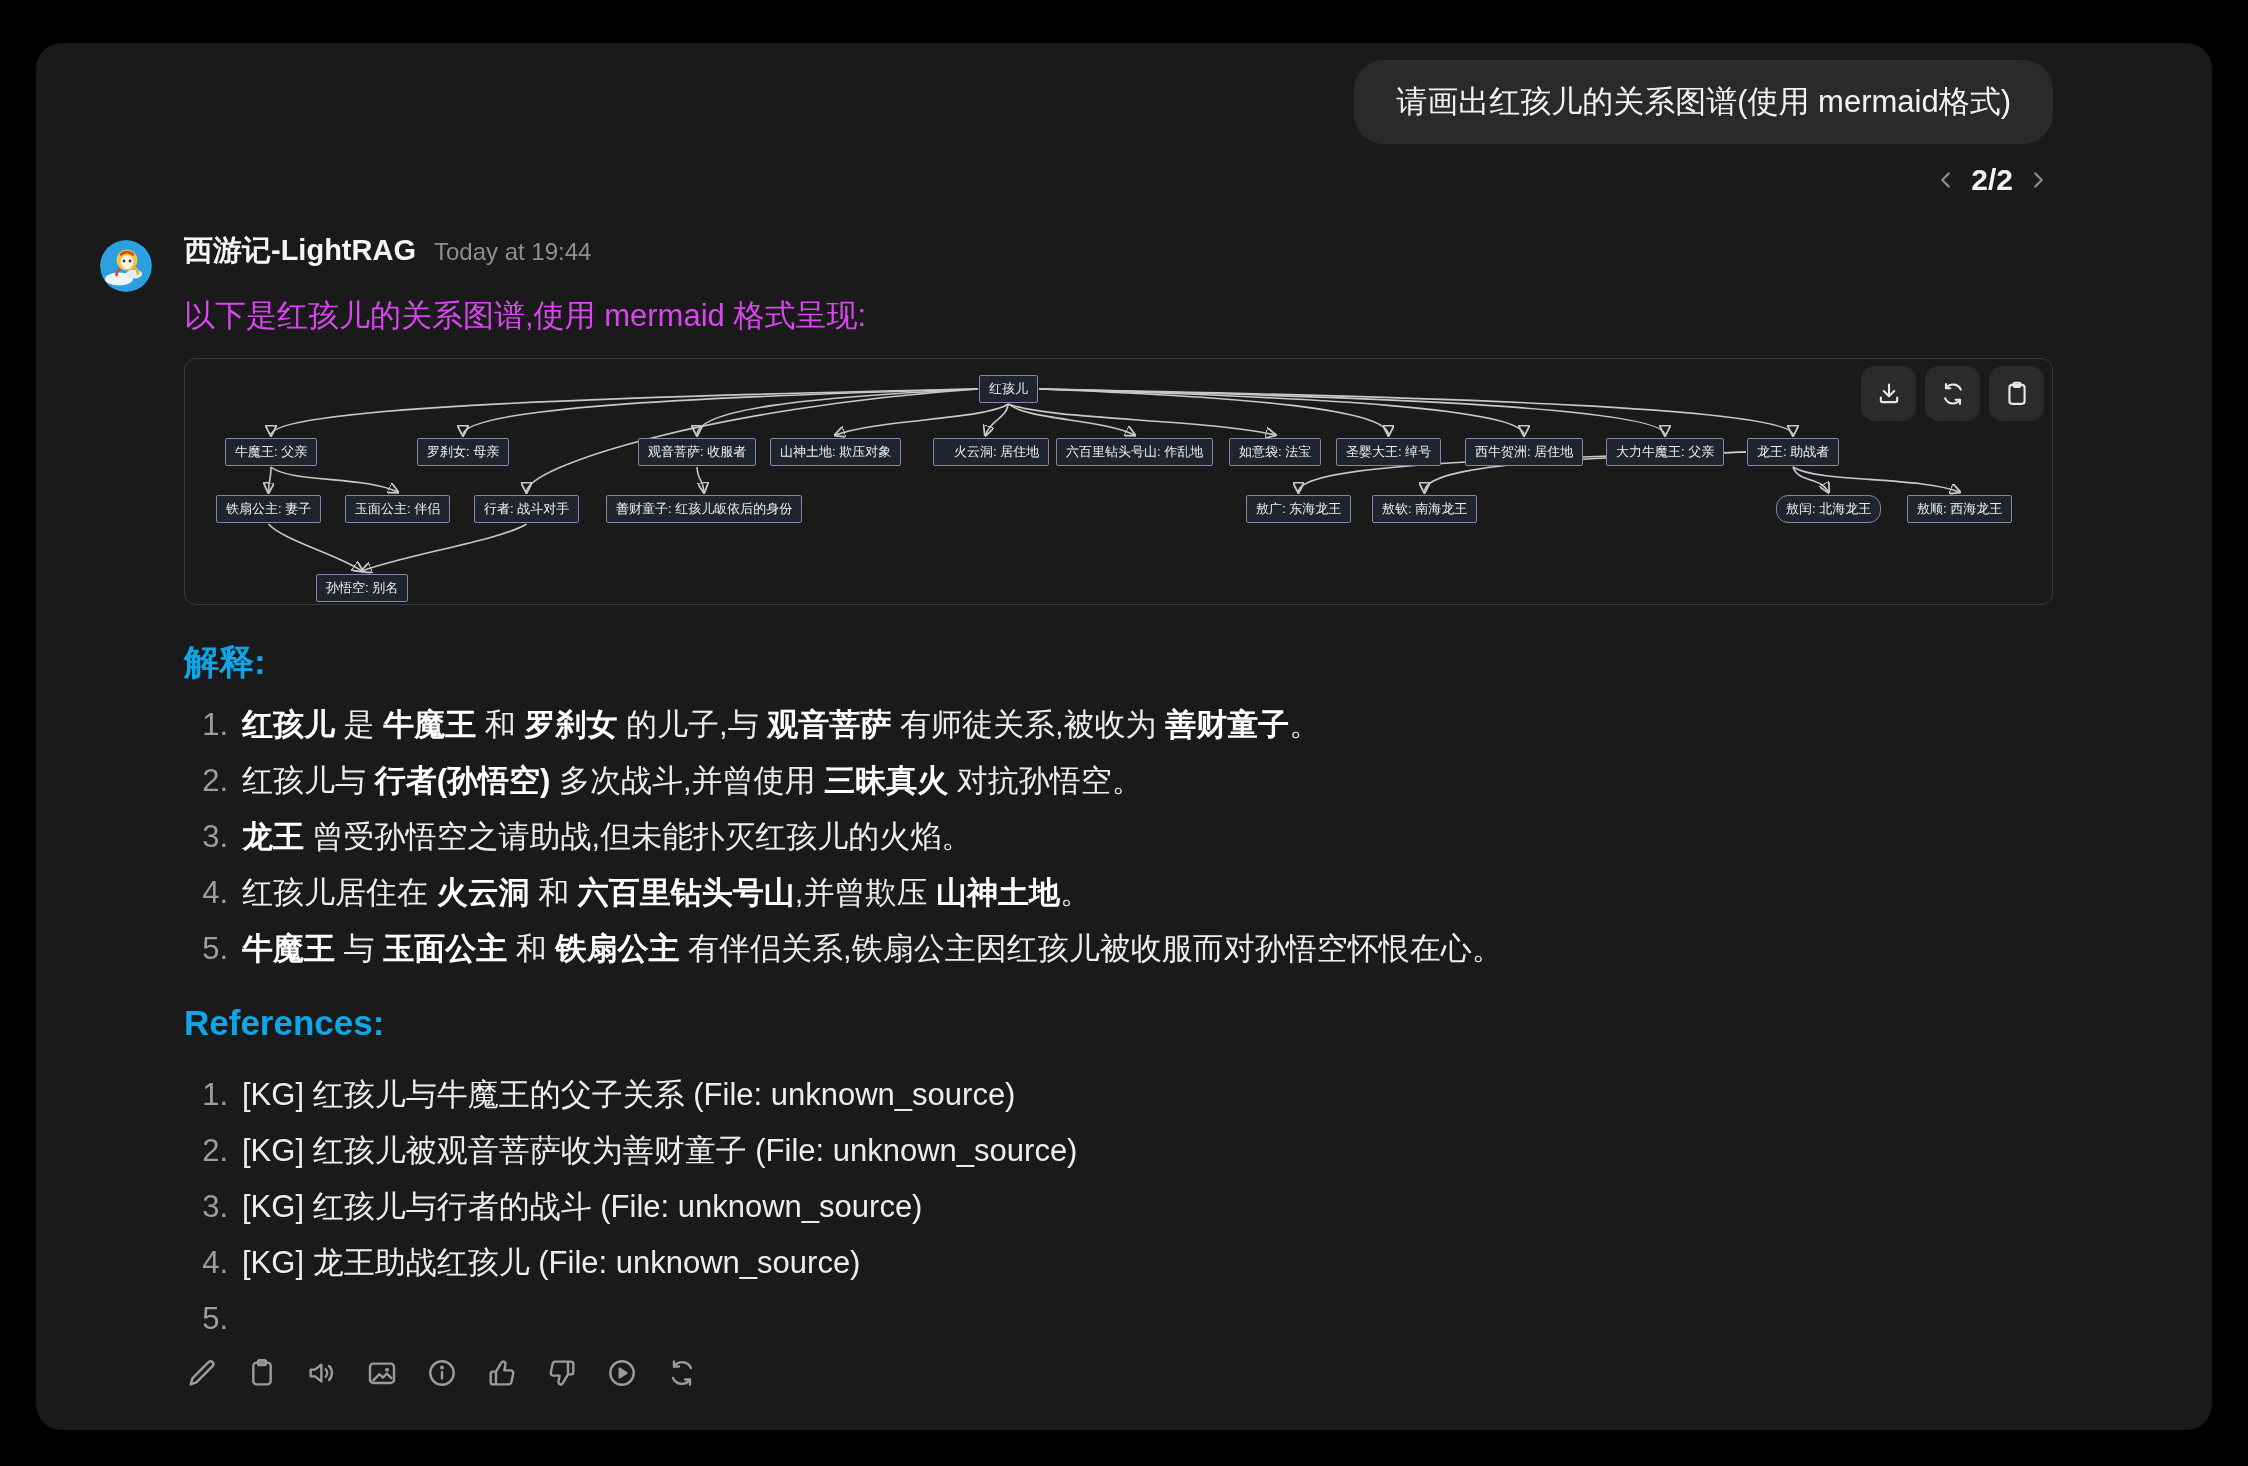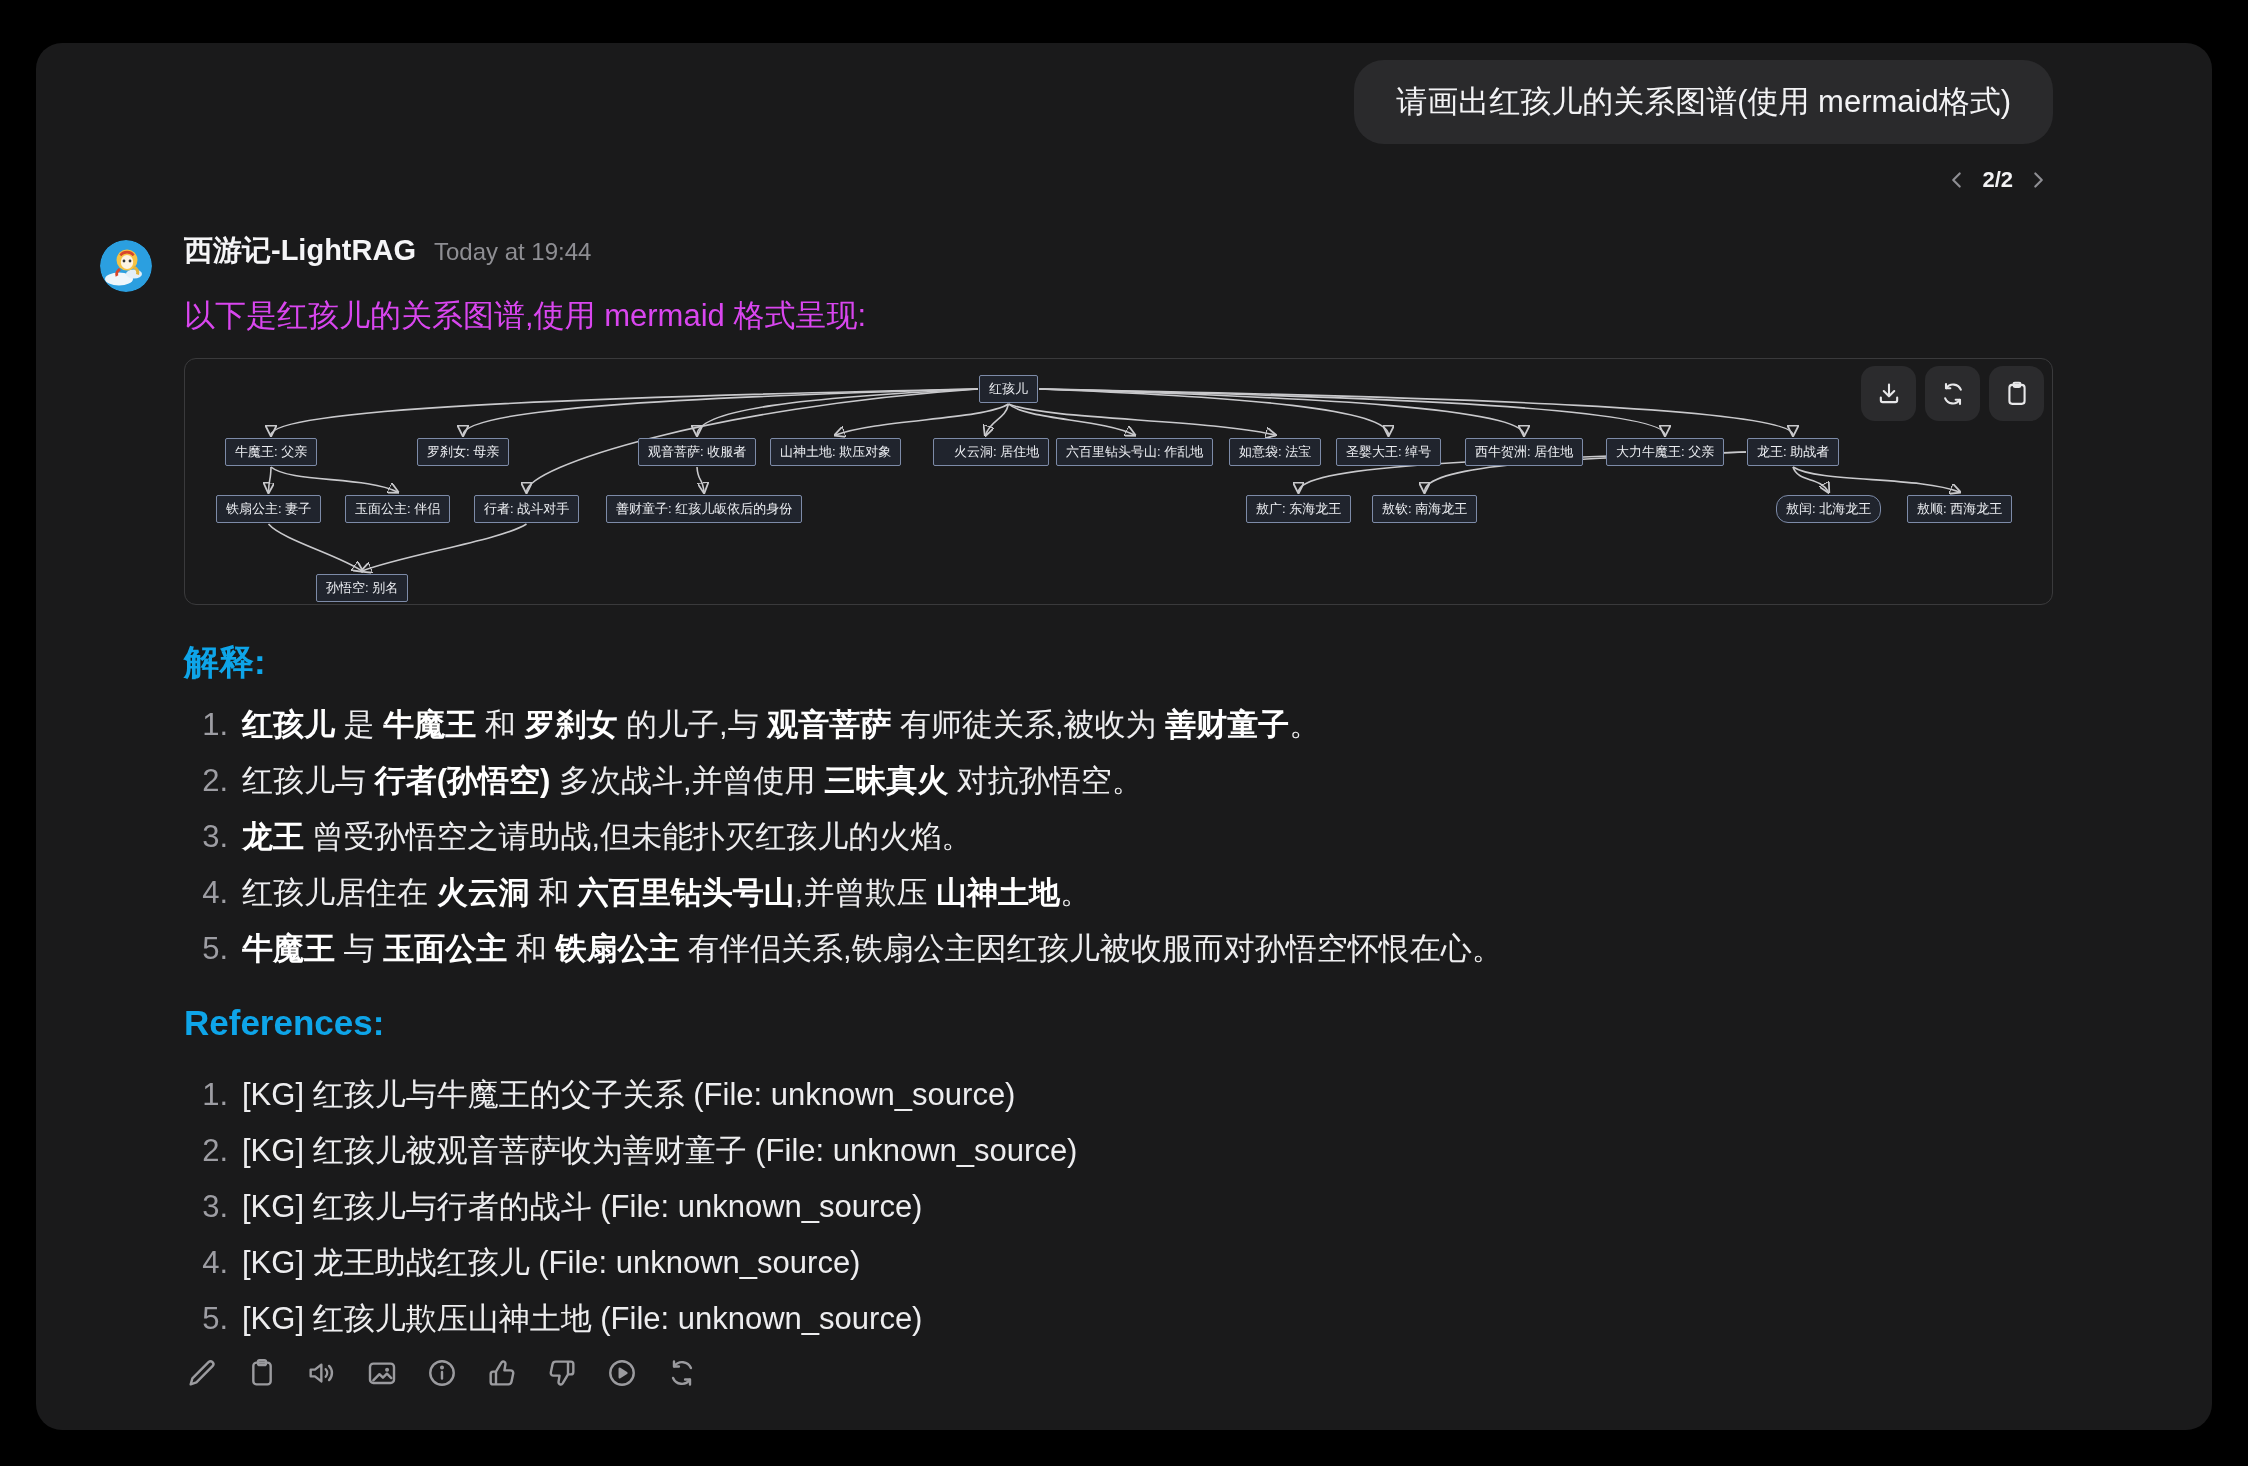--- a/index.html
+++ b/index.html
@@ -8,21 +8,21 @@
   .panel{position:absolute;left:36px;top:43px;width:2176px;height:1387px;
          background:#1a1a1b;border-radius:26px;}
   
   .bubble{position:absolute;top:17px;right:159px;height:84px;background:#2a2a2c;
           border-radius:30px;display:flex;align-items:center;padding:0 42px;
           color:#f3f3f5;font-size:31px;}
   
   .pager{position:absolute;top:120px;right:159px;display:flex;align-items:center;gap:10px;}
   .pager button{background:none;border:none;padding:0;width:30px;height:34px;color:#8e8e93;cursor:pointer;}
   .pager svg{width:26px;height:26px;display:block;margin:auto;}
-  .pager-label{font-size:22px;font-weight:700;color:#f2f2f4;}
+  .pager-label{font-size:30px;font-weight:700;color:#f2f2f4;}
   
   .avatar{position:absolute;left:64px;top:197px;width:52px;height:52px;border-radius:50%;overflow:hidden;}
   .msg-head{position:absolute;left:148px;top:188px;display:flex;align-items:baseline;gap:18px;}
   .aname{font-size:29px;font-weight:700;color:#f5f5f7;}
   .atime{font-size:24px;color:#8e8e93;}
   .intro{position:absolute;left:148px;top:252px;font-size:31px;color:#d946ef;}
   
   .diagram{position:absolute;left:148px;top:315px;width:1869px;height:247px;
            border:1px solid #3a3a3c;border-radius:12px;box-sizing:border-box;}
   .edges{position:absolute;left:0;top:0;}
@@ -211,21 +211,20 @@
       <li>
         <span class="num">3.</span>
         <span>[KG] 红孩儿与行者的战斗 (File: unknown_source)</span>
       </li>
       <li>
         <span class="num">4.</span>
         <span>[KG] 龙王助战红孩儿 (File: unknown_source)</span>
       </li>
       <li>
         <span class="num">5.</span>
-        <span>[KG] 红孩儿欺压山神土地 (File: unknown_source)</span>
       </li>
     </ol>
 
   <div class="actions">
     <button>
       <svg viewBox="0 0 24 24">
         <path d="M3.5 20.5l1.3-4.5L16.9 3.9a2.1 2.1 0 013 3L7.8 19l-4.3 1.5z"></path>
       </svg>
     </button>
     <button>

